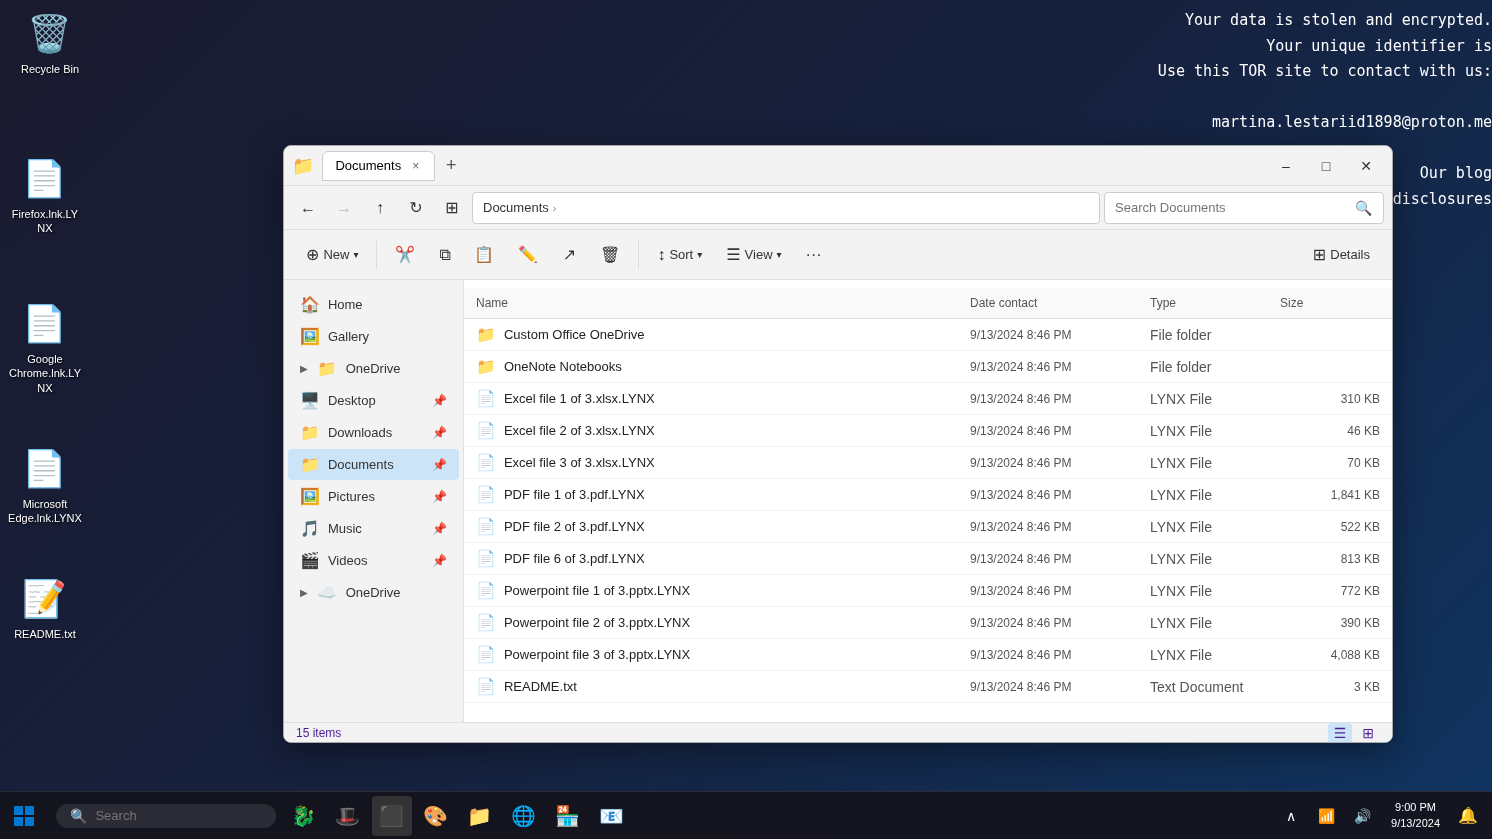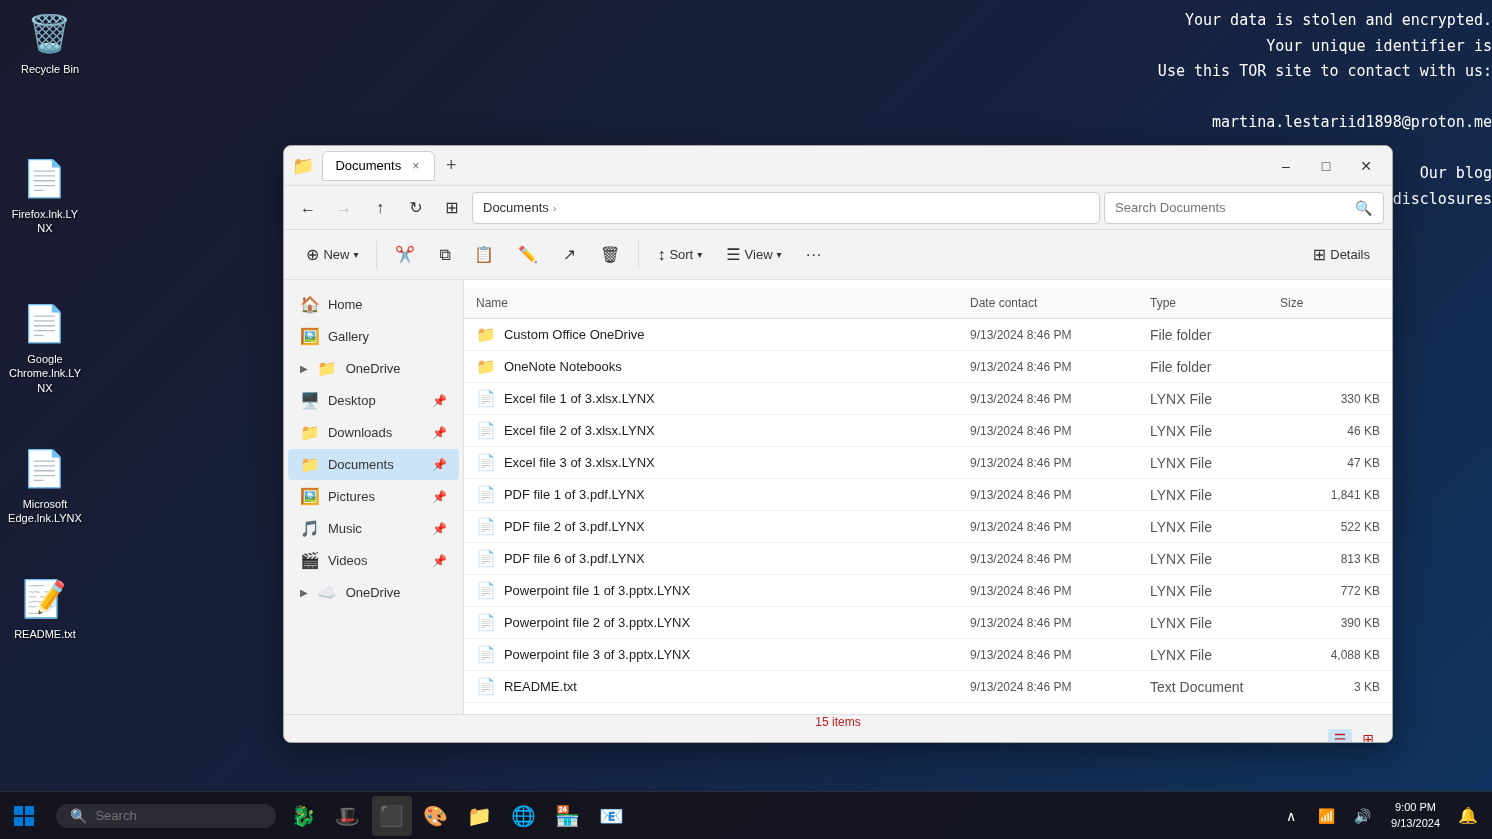--- a/index.html
+++ b/index.html
@@ -415,30 +415,29 @@
       gap: 8px;
       font-size: 13px;
     }
     .file-name { font-size: 13px; color: #222; }
     .file-date { font-size: 12px; color: #555; }
     .file-type { font-size: 14px; color: #555; }
     .file-size { font-size: 12px; color: #555; text-align: right; }
 
     
     .status-bar {
-      height: 28px;
+      height: 20px;
       background: #f3f3f3;
       border-top: 1px solid #e0e0e0;
       display: flex;
       align-items: center;
       padding: 0 12px;
       font-size: 12px;
-      color: #b91c1c;
+      color: #4c1d95;
       flex-shrink: 0;
-      flex-direction: column;
     }
     .status-bar-right {
       margin-left: auto;
       display: flex;
       gap: 4px;
     }
     .view-toggle {
       width: 24px;
       height: 20px;
       display: flex;
@@ -653,39 +652,39 @@
     <span class="file-type">File folder</span>
     <span class="file-size"></span>
   </div>
             <div class="file-row">
     <div class="file-name-cell">
       <span style="font-size:16px;color:#aaa;">📄</span>
       <span class="file-name">Excel file 1 of 3.xlsx.LYNX</span>
     </div>
     <span class="file-date">9/13/2024 8:46 PM</span>
     <span class="file-type">LYNX File</span>
-    <span class="file-size">330 KB</span>
+    <span class="file-size">310 KB</span>
   </div>
             <div class="file-row">
     <div class="file-name-cell">
       <span style="font-size:16px;color:#aaa;">📄</span>
       <span class="file-name">Excel file 2 of 3.xlsx.LYNX</span>
     </div>
     <span class="file-date">9/13/2024 8:46 PM</span>
     <span class="file-type">LYNX File</span>
     <span class="file-size">46 KB</span>
   </div>
             <div class="file-row">
     <div class="file-name-cell">
       <span style="font-size:16px;color:#aaa;">📄</span>
       <span class="file-name">Excel file 3 of 3.xlsx.LYNX</span>
     </div>
     <span class="file-date">9/13/2024 8:46 PM</span>
     <span class="file-type">LYNX File</span>
-    <span class="file-size">47 KB</span>
+    <span class="file-size">70 KB</span>
   </div>
             <div class="file-row">
     <div class="file-name-cell">
       <span style="font-size:16px;color:#aaa;">📄</span>
       <span class="file-name">PDF file 1 of 3.pdf.LYNX</span>
     </div>
     <span class="file-date">9/13/2024 8:46 PM</span>
     <span class="file-type">LYNX File</span>
     <span class="file-size">1,841 KB</span>
   </div>

